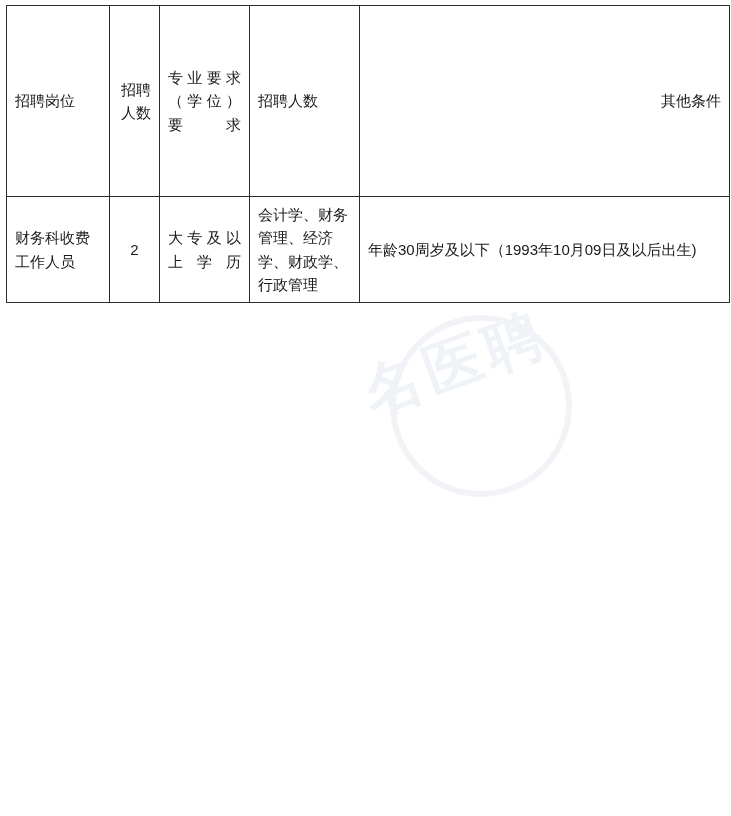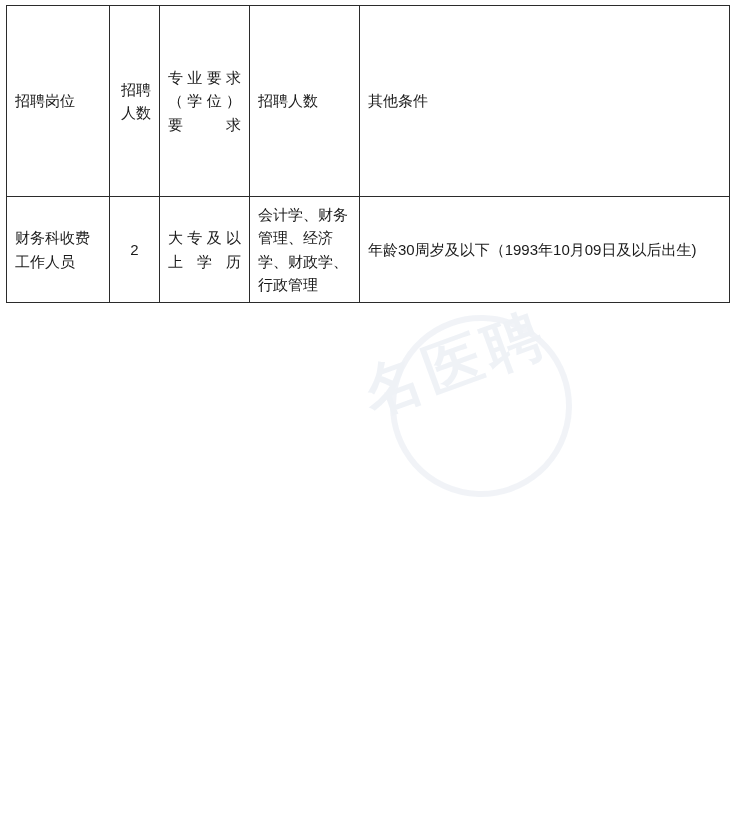--- a/index.html
+++ b/index.html
@@ -99,21 +99,21 @@
   .hdr-num {
     font-size: 15px;
     line-height: 1.5;
     text-align: right;
   }
   .hdr-edu {
     font-size: 15px;
     line-height: 1.55;
   }
   .hdr-major { font-size: 15px; }
-  .hdr-other { font-size: 15px; }
+  .hdr-other { font-size: 15px; text-align: right; }
 </style>
 </head>
 <body>
 
 <div class="page">
 
   <div class="watermark">
     <div class="wm-ring"></div>
     <div class="wm-text">名医聘</div>
   </div>

